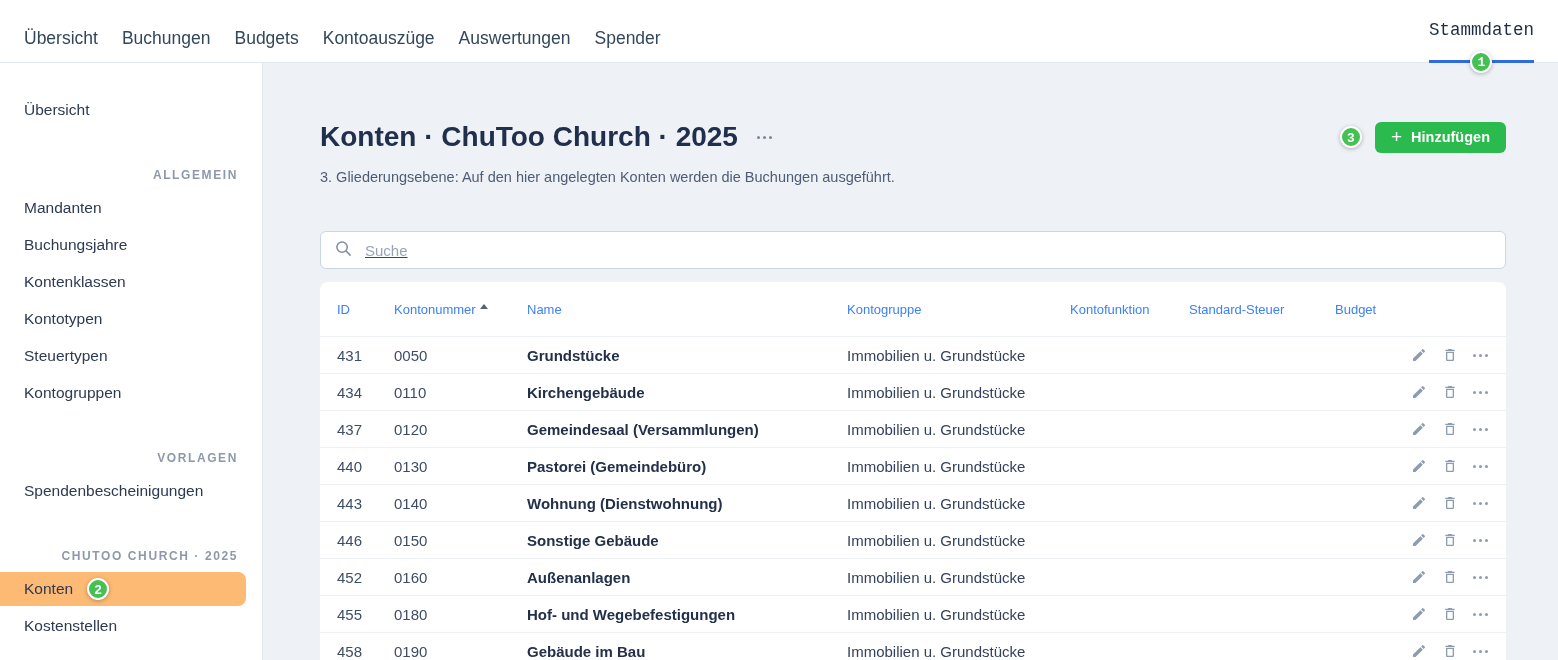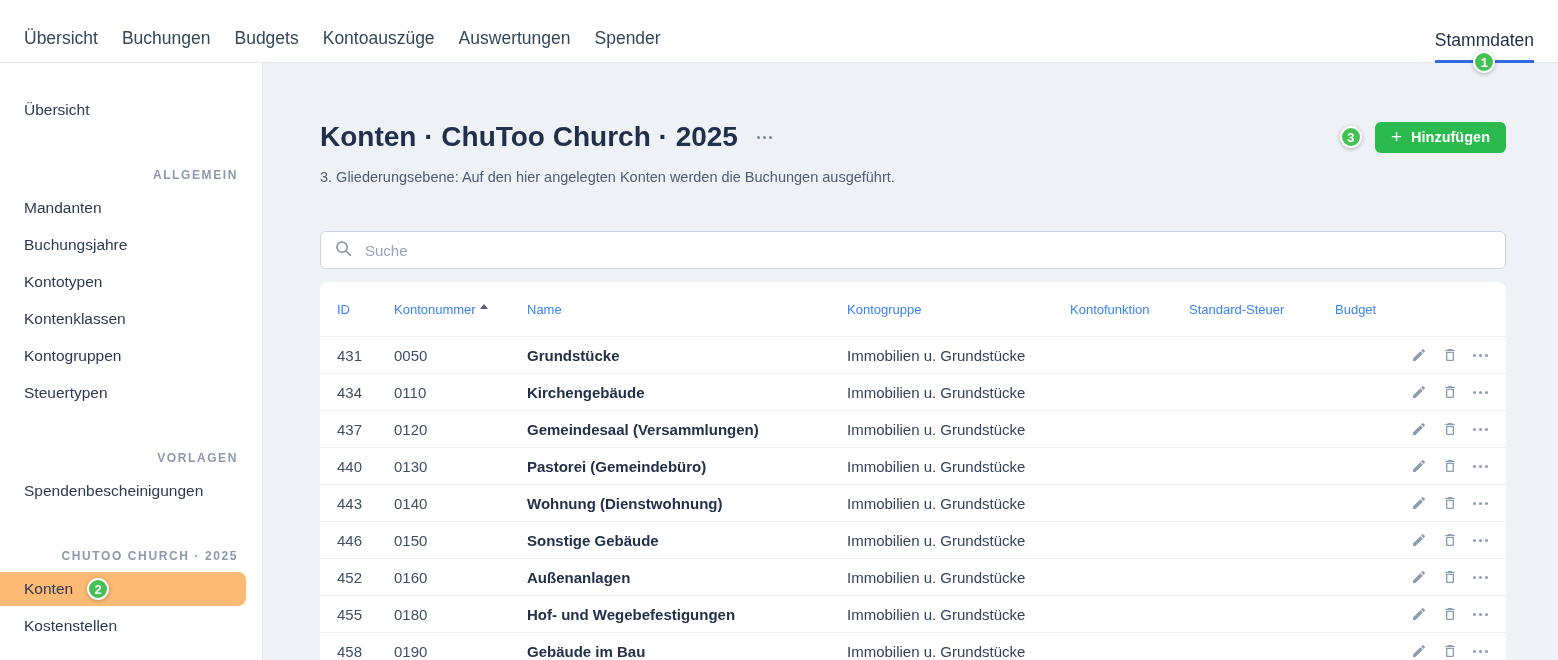--- a/index.html
+++ b/index.html
@@ -12,23 +12,23 @@
 
   
   .topbar { position:relative; height:63px; background:#fff; border-bottom:1px solid #e4e8ef; z-index:5; }
   .brand-row { position:absolute; left:24px; top:10px; display:flex; align-items:center; gap:7px;
     font-size:11px; font-weight:700; letter-spacing:1.1px; color:#33475b; }
   .help-badge { width:16px; height:16px; border-radius:50%; background:#3d4e63; color:#fff;
     font-size:10px; font-weight:700; display:flex; align-items:center; justify-content:center; cursor:pointer; }
   .swap-pill { background:#e9edf3; border-radius:4px; padding:3px 5px; display:flex; align-items:center; cursor:pointer; }
   .nav-row { position:absolute; left:24px; top:28px; display:flex; gap:24px; font-size:17.5px; font-weight:500; color:#33475b; }
   .nav-item { cursor:pointer; }
-  .nav-right { position:absolute; right:24px; top:0; height:63px; display:flex; align-items:center;
+  .nav-right { position:absolute; right:24px; top:0; height:63px; display:flex; 
     padding-top:20px; font-size:17.5px; font-weight:500; color:#1f2d47;
-    border-bottom:3px solid #2e6ce0; cursor:pointer; }
+    border-bottom:3px solid #2e6ce0; cursor:pointer;font-family:Liberation Mono, monospace; }
 
   
   .badge { width:22px; height:22px; border-radius:50%; background:#45c052; border:2px solid #fff;
     color:#fff; font-size:13px; font-weight:700; display:flex; align-items:center; justify-content:center;
     box-shadow:0 1px 4px rgba(0,0,0,.28); flex:none; }
   .badge-under { position:absolute; left:50%; transform:translateX(-50%); top:51px; }
 
   
   .shell { display:flex; height:597px; }
   .sidebar { width:263px; flex:none; background:#fff; border-right:1px solid #e4e8ef; padding-top:28px; }
@@ -47,21 +47,21 @@
   .dots { width:15px; height:3px; position:relative; }
   .dots::before { content:""; position:absolute; left:0; top:0; width:3px; height:3px; border-radius:50%;
     background:currentColor; box-shadow:6px 0 0 currentColor, 12px 0 0 currentColor; }
   .add-wrap { display:flex; align-items:center; gap:13px; }
   .btn-add { background:#2aba4e; color:#fff; height:31px; border:none; border-radius:6px;
     padding:0 16px; font-family:inherit; font-size:14.5px; font-weight:700; display:flex; align-items:center; gap:9px; cursor:pointer; }
   .btn-add .plus { font-size:19px; font-weight:400; line-height:1; margin-top:-2px; }
   .subtitle { margin-top:16px; font-size:14.5px; color:#4e5d75; }
 
   .search-box { margin-top:46px; height:38px; background:#fff; border:1px solid #ccd5e3; border-radius:6px;
-    display:flex; align-items:center; gap:11px; padding:0 14px; }
+    display:flex; align-items:center; gap:11px; padding:0 14px;text-decoration:underline; }
   .search-box input { flex:1; border:none; outline:none; font-family:inherit; font-size:15px; color:#33475b; background:transparent; }
   .search-box input::placeholder { color:#98a4ba; }
 
   .table-card { margin-top:13px; background:#fff; border-radius:8px; padding-bottom:4px; }
   .t-grid { display:grid; grid-template-columns:57px 133px 320px 223px 119px 146px 1fr 92px; align-items:center; padding-left:17px; }
   .t-head { height:54px; font-size:13px; color:#3b82f6; }
   .t-head > div { cursor:pointer; }
   .t-row { height:37px; border-top:1px solid #edf0f4; font-size:15px; color:#3e4d66; }
   .cell-name { font-weight:700; color:#22304a; }
   .cell-gruppe { color:#33415a; }
@@ -101,33 +101,33 @@
         <div class="side-section">ALLGEMEIN</div>
         <div class="side-item">
       <span>Mandanten</span>
 
     </div>
         <div class="side-item">
       <span>Buchungsjahre</span>
 
     </div>
         <div class="side-item">
+      <span>Kontenklassen</span>
+
+    </div>
+        <div class="side-item">
       <span>Kontotypen</span>
 
     </div>
         <div class="side-item">
-      <span>Kontenklassen</span>
+      <span>Steuertypen</span>
 
     </div>
         <div class="side-item">
       <span>Kontogruppen</span>
-
-    </div>
-        <div class="side-item">
-      <span>Steuertypen</span>
 
     </div>
         <div class="side-section">VORLAGEN</div>
         <div class="side-item">
       <span>Spendenbescheinigungen</span>
 
     </div>
         <div class="side-section">CHUTOO CHURCH · 2025</div>
         <div class="side-item active">
       <span>Konten</span>

